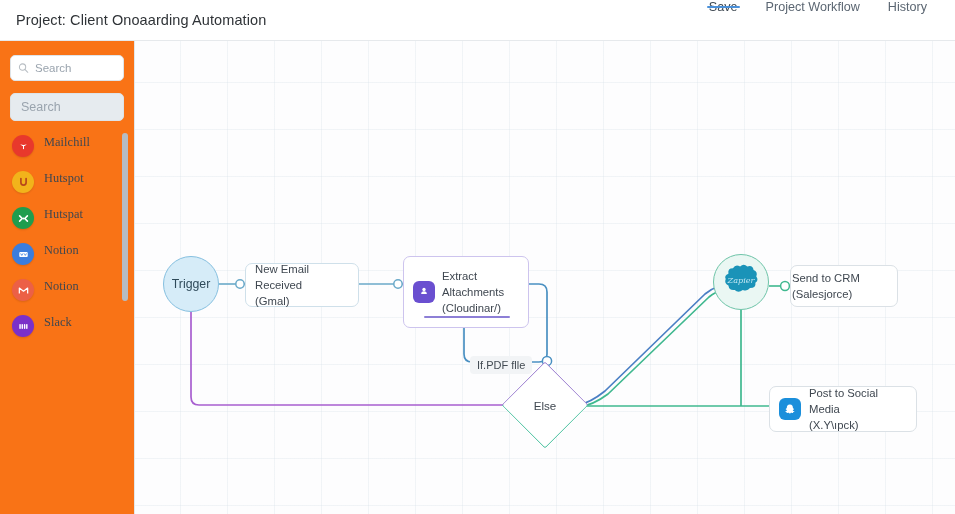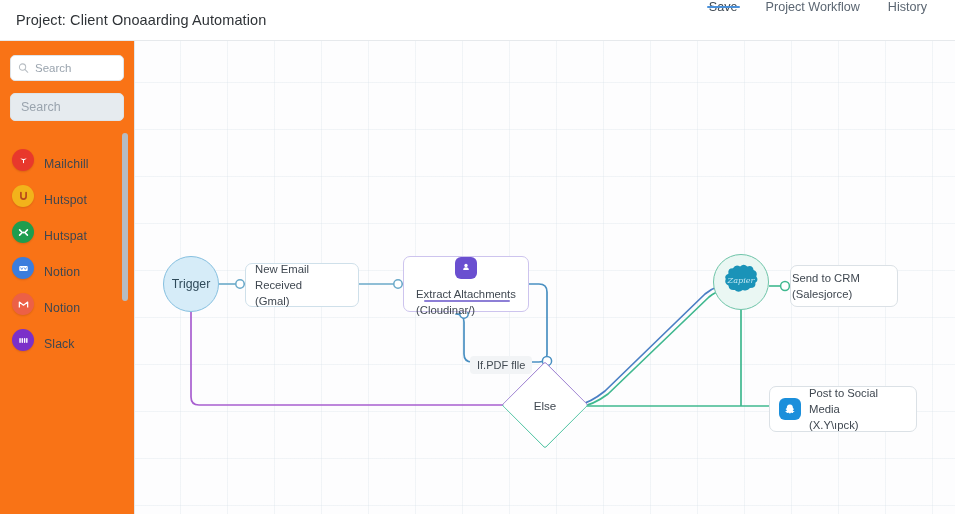--- a/index.html
+++ b/index.html
@@ -96,25 +96,26 @@
   }
   .search-box2 input {
     border: none; outline: none; background: transparent;
     font-family: "Liberation Sans", sans-serif;
     font-size: 12.5px; color: #6b757f; width: 100%;
   }
   .search-box2 input::placeholder { color: #9aa4ae; }
 
   .app-list { position: relative; }
   .app-item {
-    display: flex; align-items: flex-end;
+    display: flex; align-items: flex-start;
     gap: 10px;
     height: 36px;
     cursor: pointer;
     padding-left: 2px;
+    font-family: Liberation Serif, serif;
   }
   .app-ic {
     width: 22px; height: 22px; flex: 0 0 22px;
     border-radius: 50%;
     display: flex; align-items: center; justify-content: center;
     color: #fff; font-size: 10px; font-weight: bold;
     box-shadow: 0 1px 2px rgba(0,0,0,.12);
   }
   .app-ic svg { display: block; }
   .app-label {
@@ -165,26 +166,25 @@
   .card-text { font-size: 11.3px; color: #3f4750; line-height: 1.42; }
 
   .node-email {
     left: 110px; top: 222px;
     width: 114px; height: 44px;
     border: 1px solid #cfe0ea;
     padding: 0 9px;
   }
   .node-extract {
     left: 268px; top: 215px;
-    width: 126px; height: 56px;
+    width: 126px; height: 72px;
     border: 1px solid #cdc4ee;
     padding: 0 9px;
     gap: 7px;
     position: absolute;
-    flex-direction: column;
   }
   .ic-sq {
     width: 22px; height: 22px; flex: 0 0 22px;
     border-radius: 6px;
     display: flex; align-items: center; justify-content: center;
   }
   .ic-cloudinary { background: #6a4fd0; }
   .progress {
     position: absolute;
     left: 20px; bottom: 9px;

